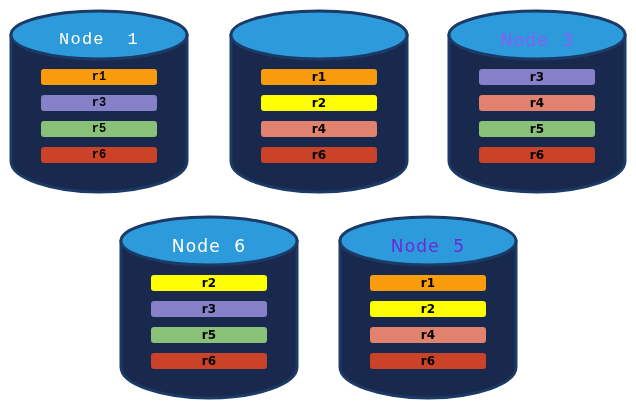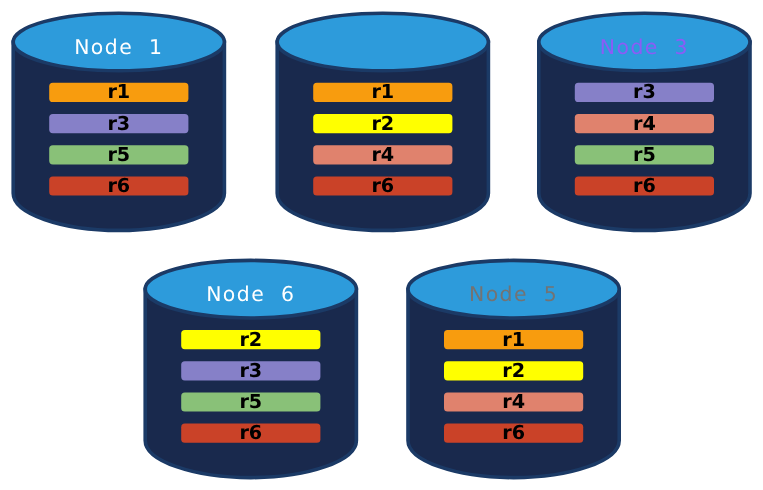--- a/index.html
+++ b/index.html
@@ -58,33 +58,33 @@
     top: 63px;
     width: 116px;
   }
 
   .bar {
     position: relative;
     height: 16px;
     margin-bottom: 10px;
     border-radius: 3px;
     color: #000000;
-    font-size: 16px;
+    font-size: 12px;
     font-weight: bold;
     line-height: 16px;
     text-align: center;
     box-sizing: border-box;
   }
   .bar:last-child { margin-bottom: 0; }
 </style>
 </head>
 <body>
 
 <div class="canvas" id="canvas" style="background: rgb(255, 255, 255);">
-    <div class="node" style="left: 8px; top: 6px;">
+    <div class="node" style="left: 8px; top: 6px; font-family: Liberation Mono, monospace;">
       <svg class="cyl-svg" viewBox="0 0 182 190">
         <path d="M3,29 L3,155 C3,172 43,186 91,186 C139,186 179,172 179,155 L179,29 Z" fill="#19294D" stroke="#1B3A66" stroke-width="3"></path>
         <ellipse cx="91" cy="29" rx="88" ry="24" fill="#2D9BDB" stroke="#1B3A66" stroke-width="3"></ellipse>
       </svg>
       <div class="node-title" style="color: rgb(255, 255, 255);">Node  1</div>
       <div class="bars">
         <div class="bar" style="background: rgb(248, 156, 14);">r1</div>
         <div class="bar" style="background: rgb(134, 128, 200);">r3</div>
         <div class="bar" style="background: rgb(137, 193, 120);">r5</div>
         <div class="bar" style="background: rgb(202, 66, 40);">r6</div>
@@ -126,21 +126,21 @@
         <div class="bar" style="background: rgb(134, 128, 200);">r3</div>
         <div class="bar" style="background: rgb(137, 193, 120);">r5</div>
         <div class="bar" style="background: rgb(202, 66, 40);">r6</div>
       </div>
     </div>
     <div class="node" style="left: 337px; top: 212px;">
       <svg class="cyl-svg" viewBox="0 0 182 190">
         <path d="M3,29 L3,155 C3,172 43,186 91,186 C139,186 179,172 179,155 L179,29 Z" fill="#19294D" stroke="#1B3A66" stroke-width="3"></path>
         <ellipse cx="91" cy="29" rx="88" ry="24" fill="#2D9BDB" stroke="#1B3A66" stroke-width="3"></ellipse>
       </svg>
-      <div class="node-title" style="color: #737373;">Node  5</div>
+      <div class="node-title" style="color: #6d28d9;">Node  5</div>
       <div class="bars">
         <div class="bar" style="background: rgb(248, 156, 14);">r1</div>
         <div class="bar" style="background: rgb(255, 255, 0);">r2</div>
         <div class="bar" style="background: rgb(224, 130, 109);">r4</div>
         <div class="bar" style="background: rgb(202, 66, 40);">r6</div>
       </div>
     </div>
   </div>
 
 </body></html>

